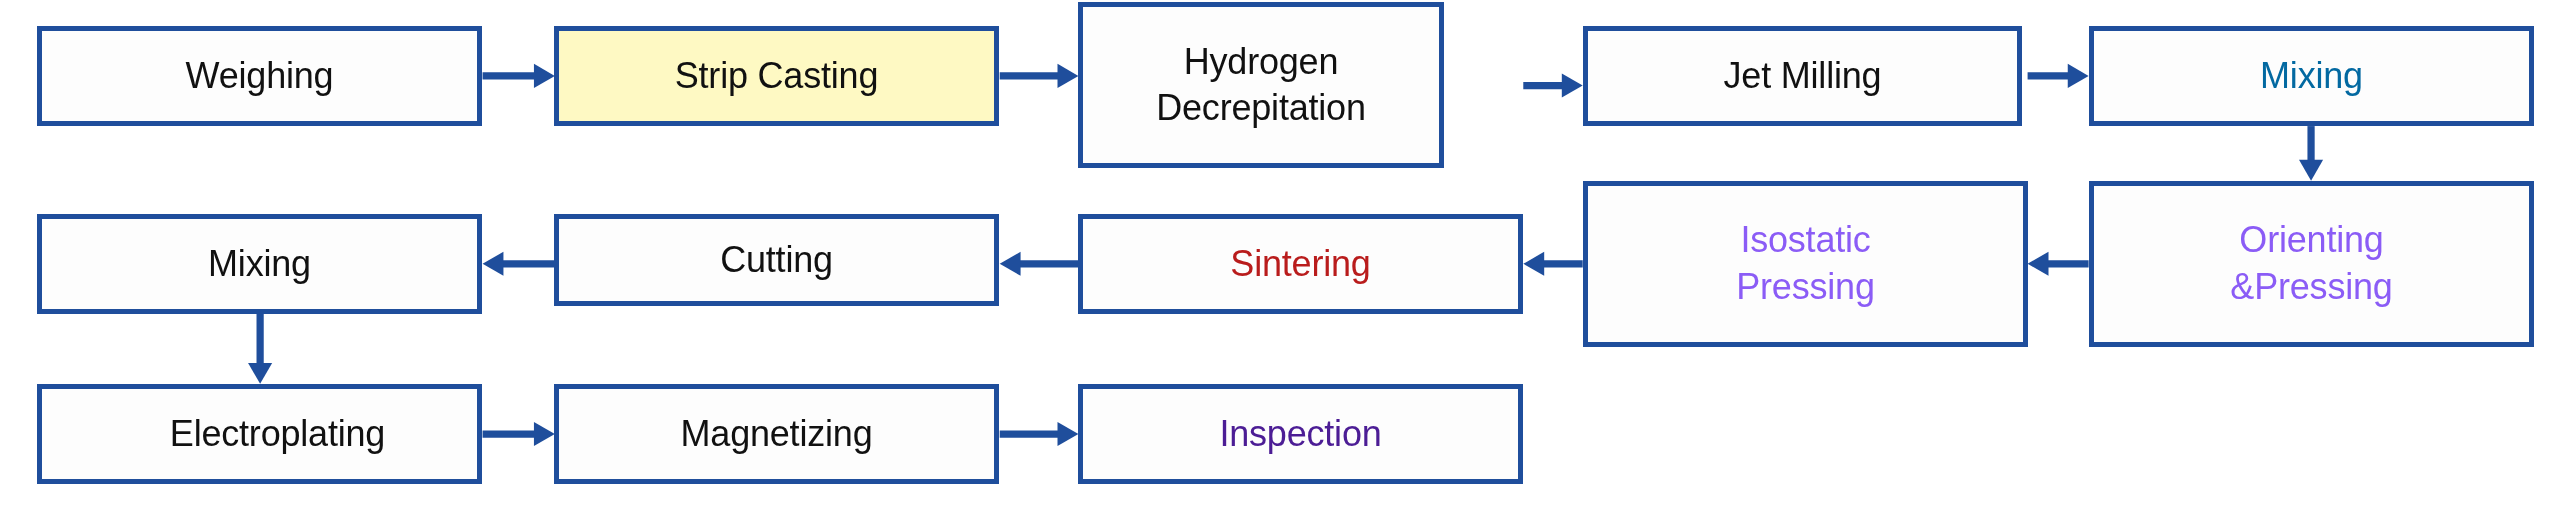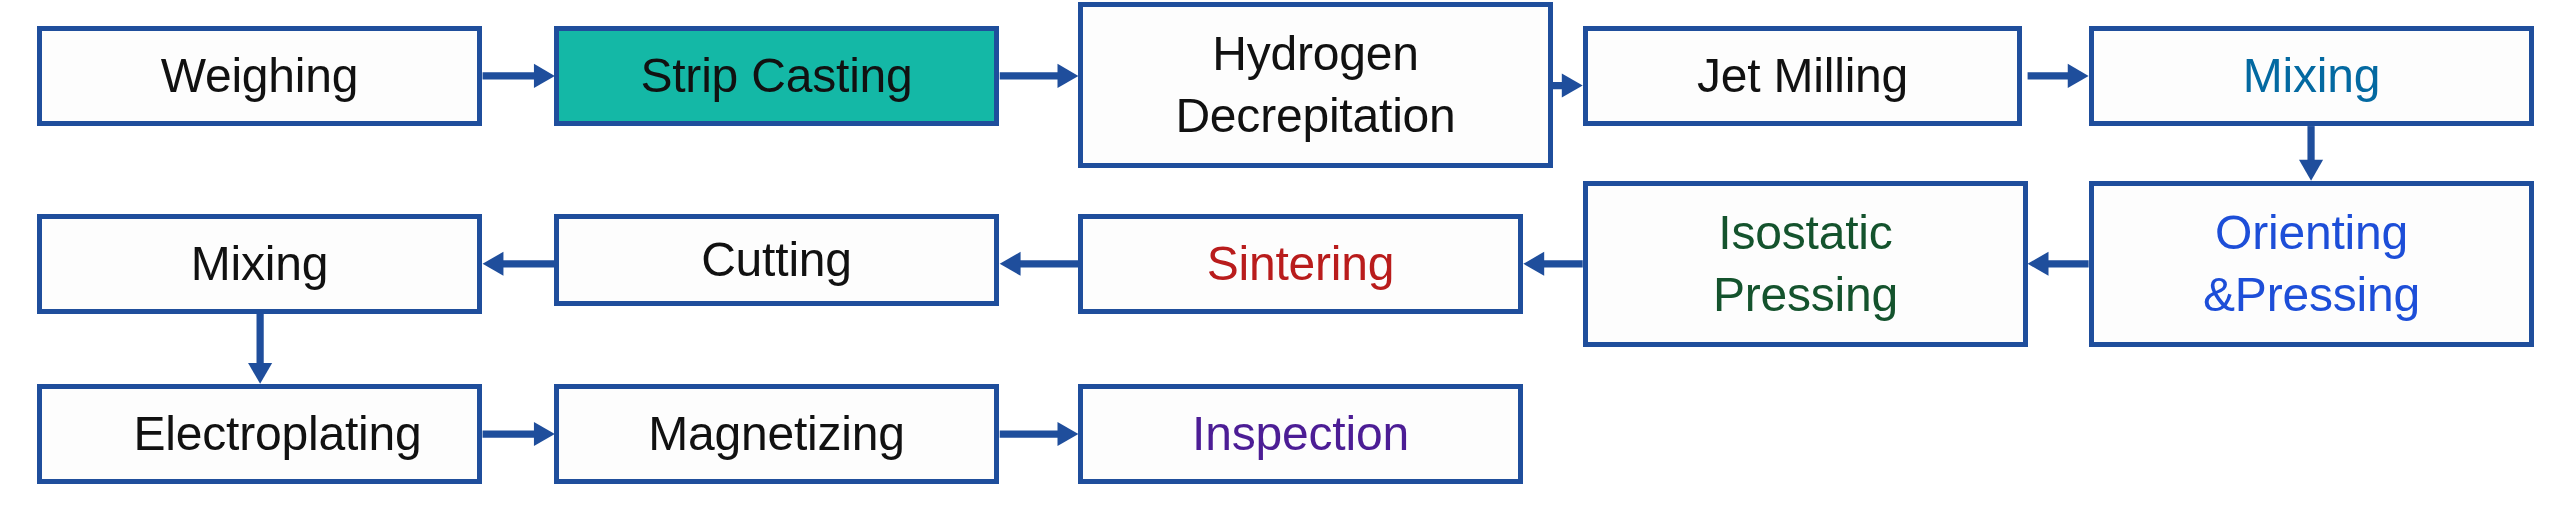--- a/index.html
+++ b/index.html
@@ -23,21 +23,21 @@
     box-sizing: border-box;
     background: #fdfdfd;
     border: 5.6px solid var(--stroke, #1f4e9c);
     display: flex;
     align-items: center;
     justify-content: center;
     text-align: center;
   }
   .node .label {
     font-family: "Liberation Sans", sans-serif;
-    font-size: 48px;
+    font-size: 36px;
     line-height: 1.18;
     color: #111111;
     letter-spacing: -0.2px;
     white-space: pre-line;
     padding: 0 8px;
   }
   .node.two-line .label {
     line-height: 1.30;
   }
   #wires {
@@ -100,39 +100,39 @@
       </g>
       <g>
         <line x1="1244" y1="540.5" x2="1320" y2="540.5" stroke="#1f4e9c" stroke-width="9"></line>
         <polygon points="1342,540.5 1316,525.5 1316,555.5" fill="#1f4e9c"></polygon>
       </g>
     </svg>
   <div id="nodes">
       <div class="node" style="left: 37px; top: 26px; width: 445px; height: 100px; --stroke: #1f4e9c; background: rgb(253, 253, 253);">
         <span class="label" style="color: rgb(17, 17, 17);">Weighing</span>
       </div>
-      <div class="node" style="left: 554px; top: 26px; width: 445px; height: 100px; --stroke: #1f4e9c; background: #14b8a6;">
+      <div class="node" style="left: 554px; top: 26px; width: 445px; height: 100px; --stroke: #1f4e9c; background: #fef9c3;">
         <span class="label" style="color: rgb(17, 17, 17);">Strip Casting</span>
       </div>
-      <div class="node two-line" style="left: 1078px; top: 2.4px; width: 475px; height: 166px; --stroke: #1f4e9c; background: rgb(253, 253, 253); text-align: center;">
+      <div class="node two-line" style="left: 1078px; top: 2.4px; width: 366px; height: 166px; --stroke: #1f4e9c; background: rgb(253, 253, 253); text-align: center;">
         <span class="label" style="color: rgb(17, 17, 17);">Hydrogen
 Decrepitation</span>
       </div>
       <div class="node" style="left: 1583px; top: 26px; width: 439px; height: 100px; --stroke: #1f4e9c; background: rgb(253, 253, 253);">
         <span class="label" style="color: rgb(17, 17, 17);">Jet Milling</span>
       </div>
       <div class="node" style="left: 2089px; top: 26px; width: 445px; height: 100px; --stroke: #1f4e9c; background: rgb(253, 253, 253);">
         <span class="label" style="color: #0369a1;">Mixing</span>
       </div>
       <div class="node two-line" style="left: 2089px; top: 181px; width: 445px; height: 166px; --stroke: #1f4e9c; background: rgb(253, 253, 253);">
-        <span class="label" style="color: #1d4ed8;">Orienting
+        <span class="label" style="color: #8b5cf6;">Orienting
 &amp;Pressing</span>
       </div>
       <div class="node two-line" style="left: 1583px; top: 181px; width: 445px; height: 166px; --stroke: #1f4e9c; background: rgb(253, 253, 253);">
-        <span class="label" style="color: #14532d;">Isostatic
+        <span class="label" style="color: #8b5cf6;">Isostatic
 Pressing</span>
       </div>
       <div class="node" style="left: 1078px; top: 214px; width: 445px; height: 100px; --stroke: #1f4e9c; background: rgb(253, 253, 253);">
         <span class="label" style="color: #b91c1c;">Sintering</span>
       </div>
       <div class="node" style="left: 554px; top: 214px; width: 445px; height: 92px; --stroke: #1f4e9c; background: rgb(253, 253, 253);">
         <span class="label" style="color: rgb(17, 17, 17);">Cutting</span>
       </div>
       <div class="node" style="left: 37px; top: 214px; width: 445px; height: 100px; --stroke: #1f4e9c; background: rgb(253, 253, 253);">
         <span class="label" style="color: rgb(17, 17, 17);">Mixing</span>

